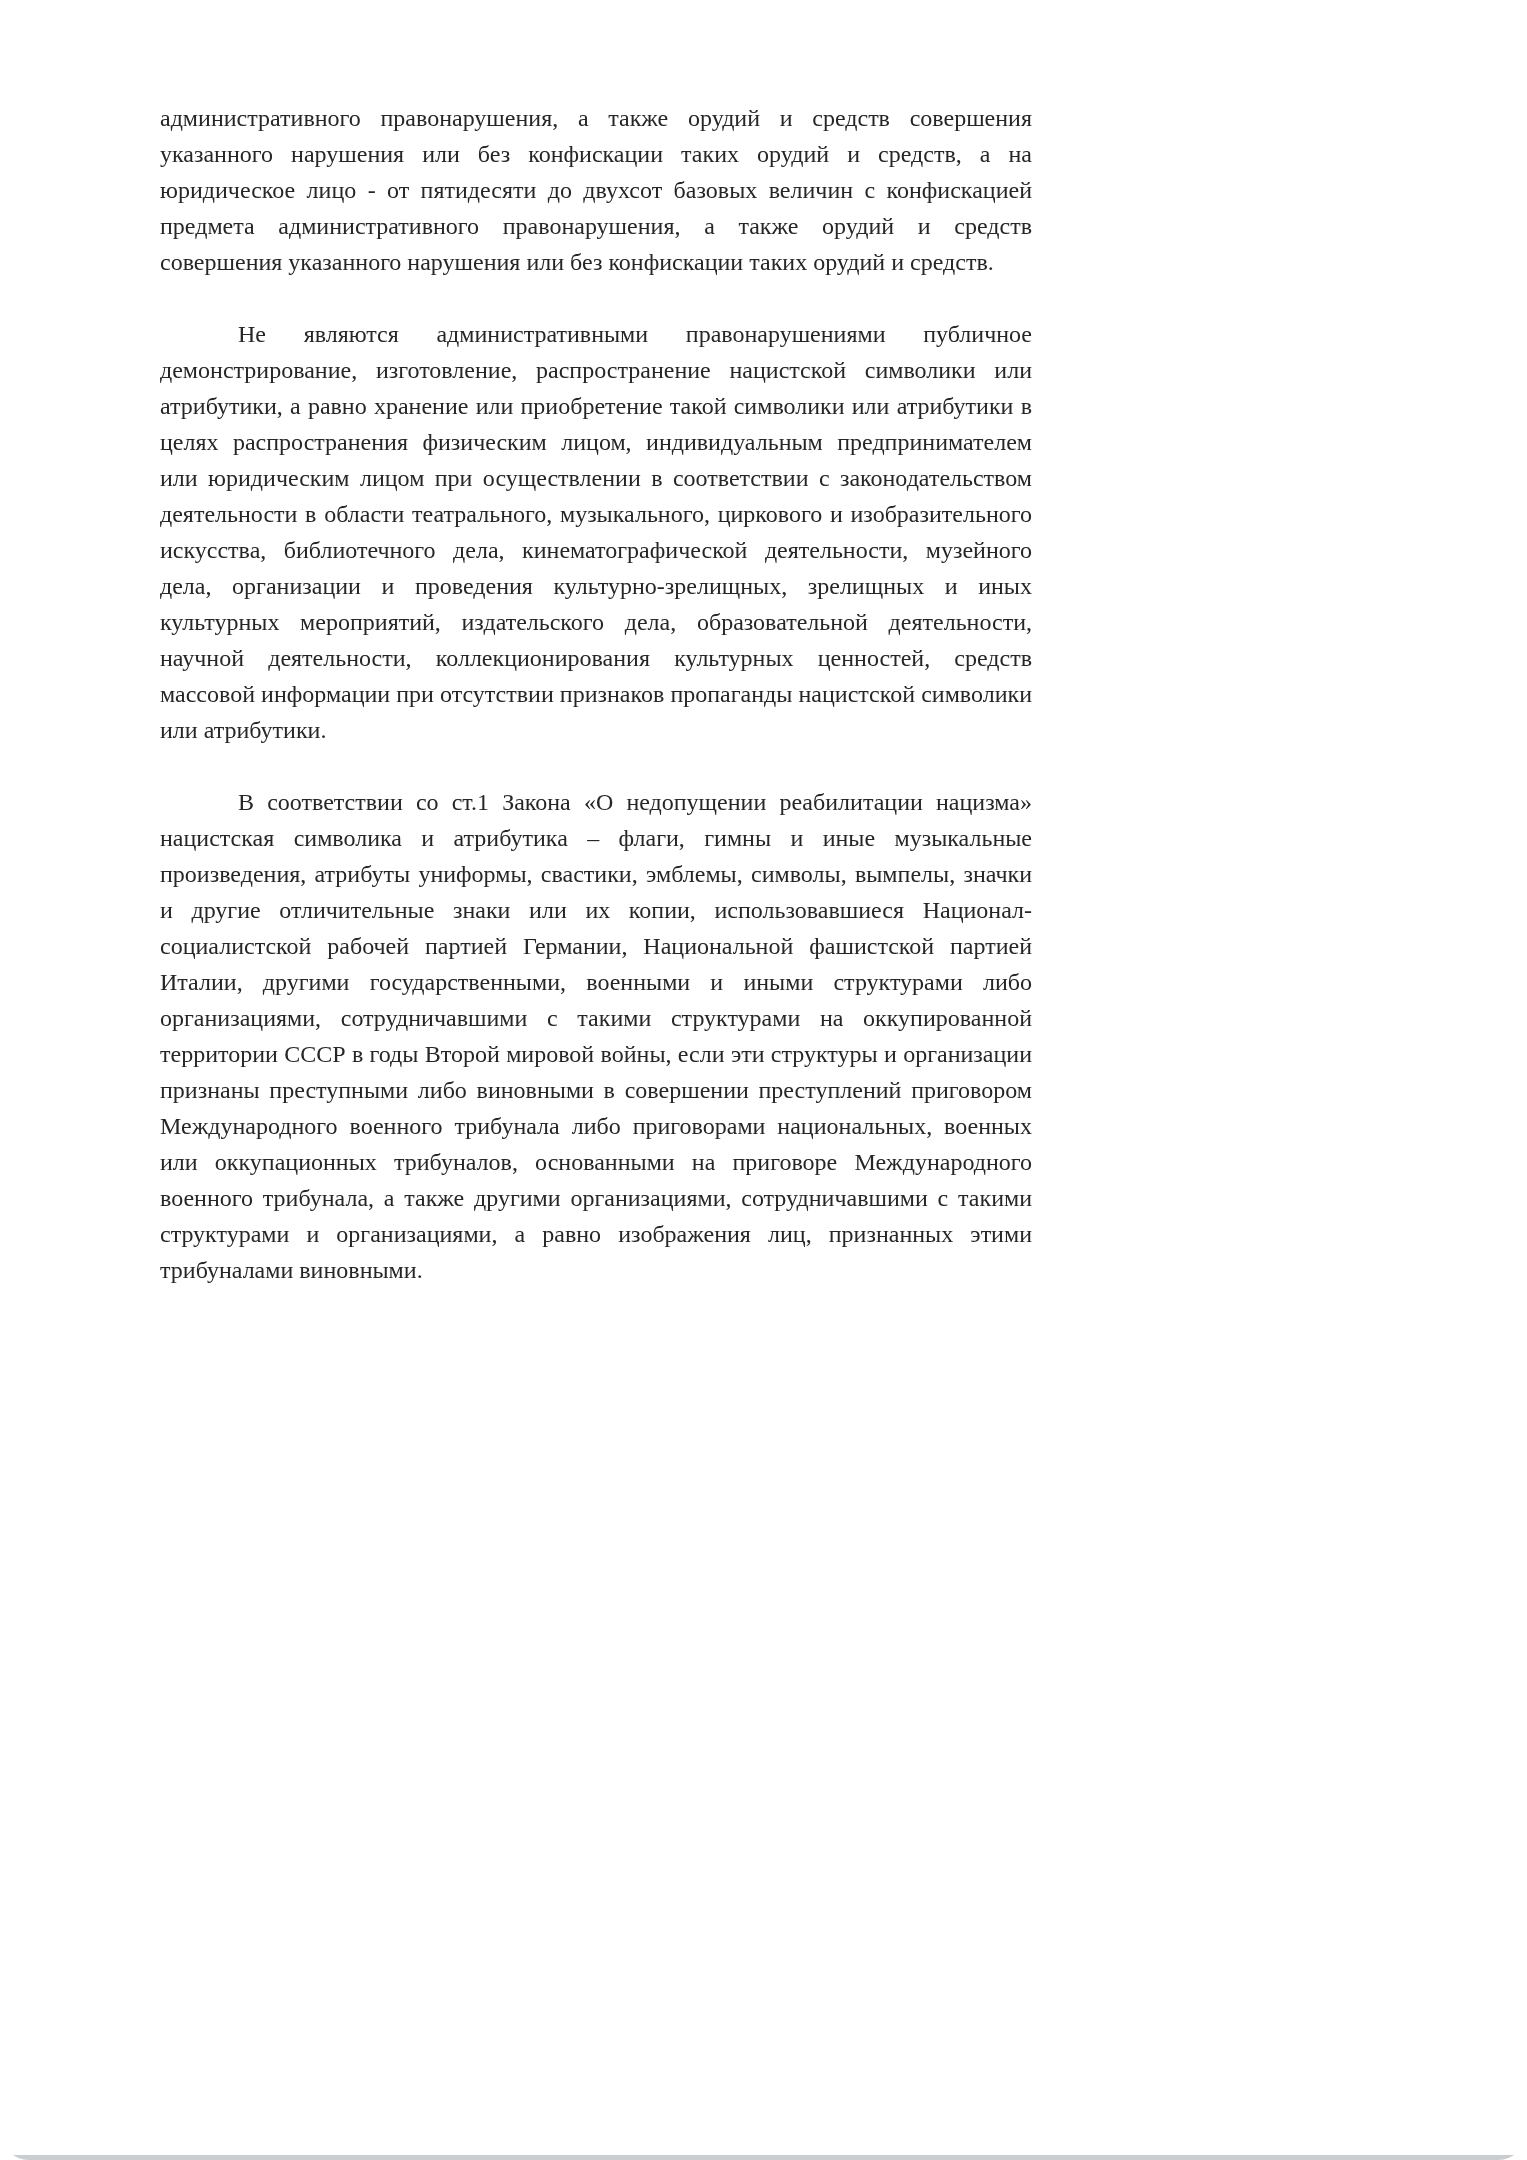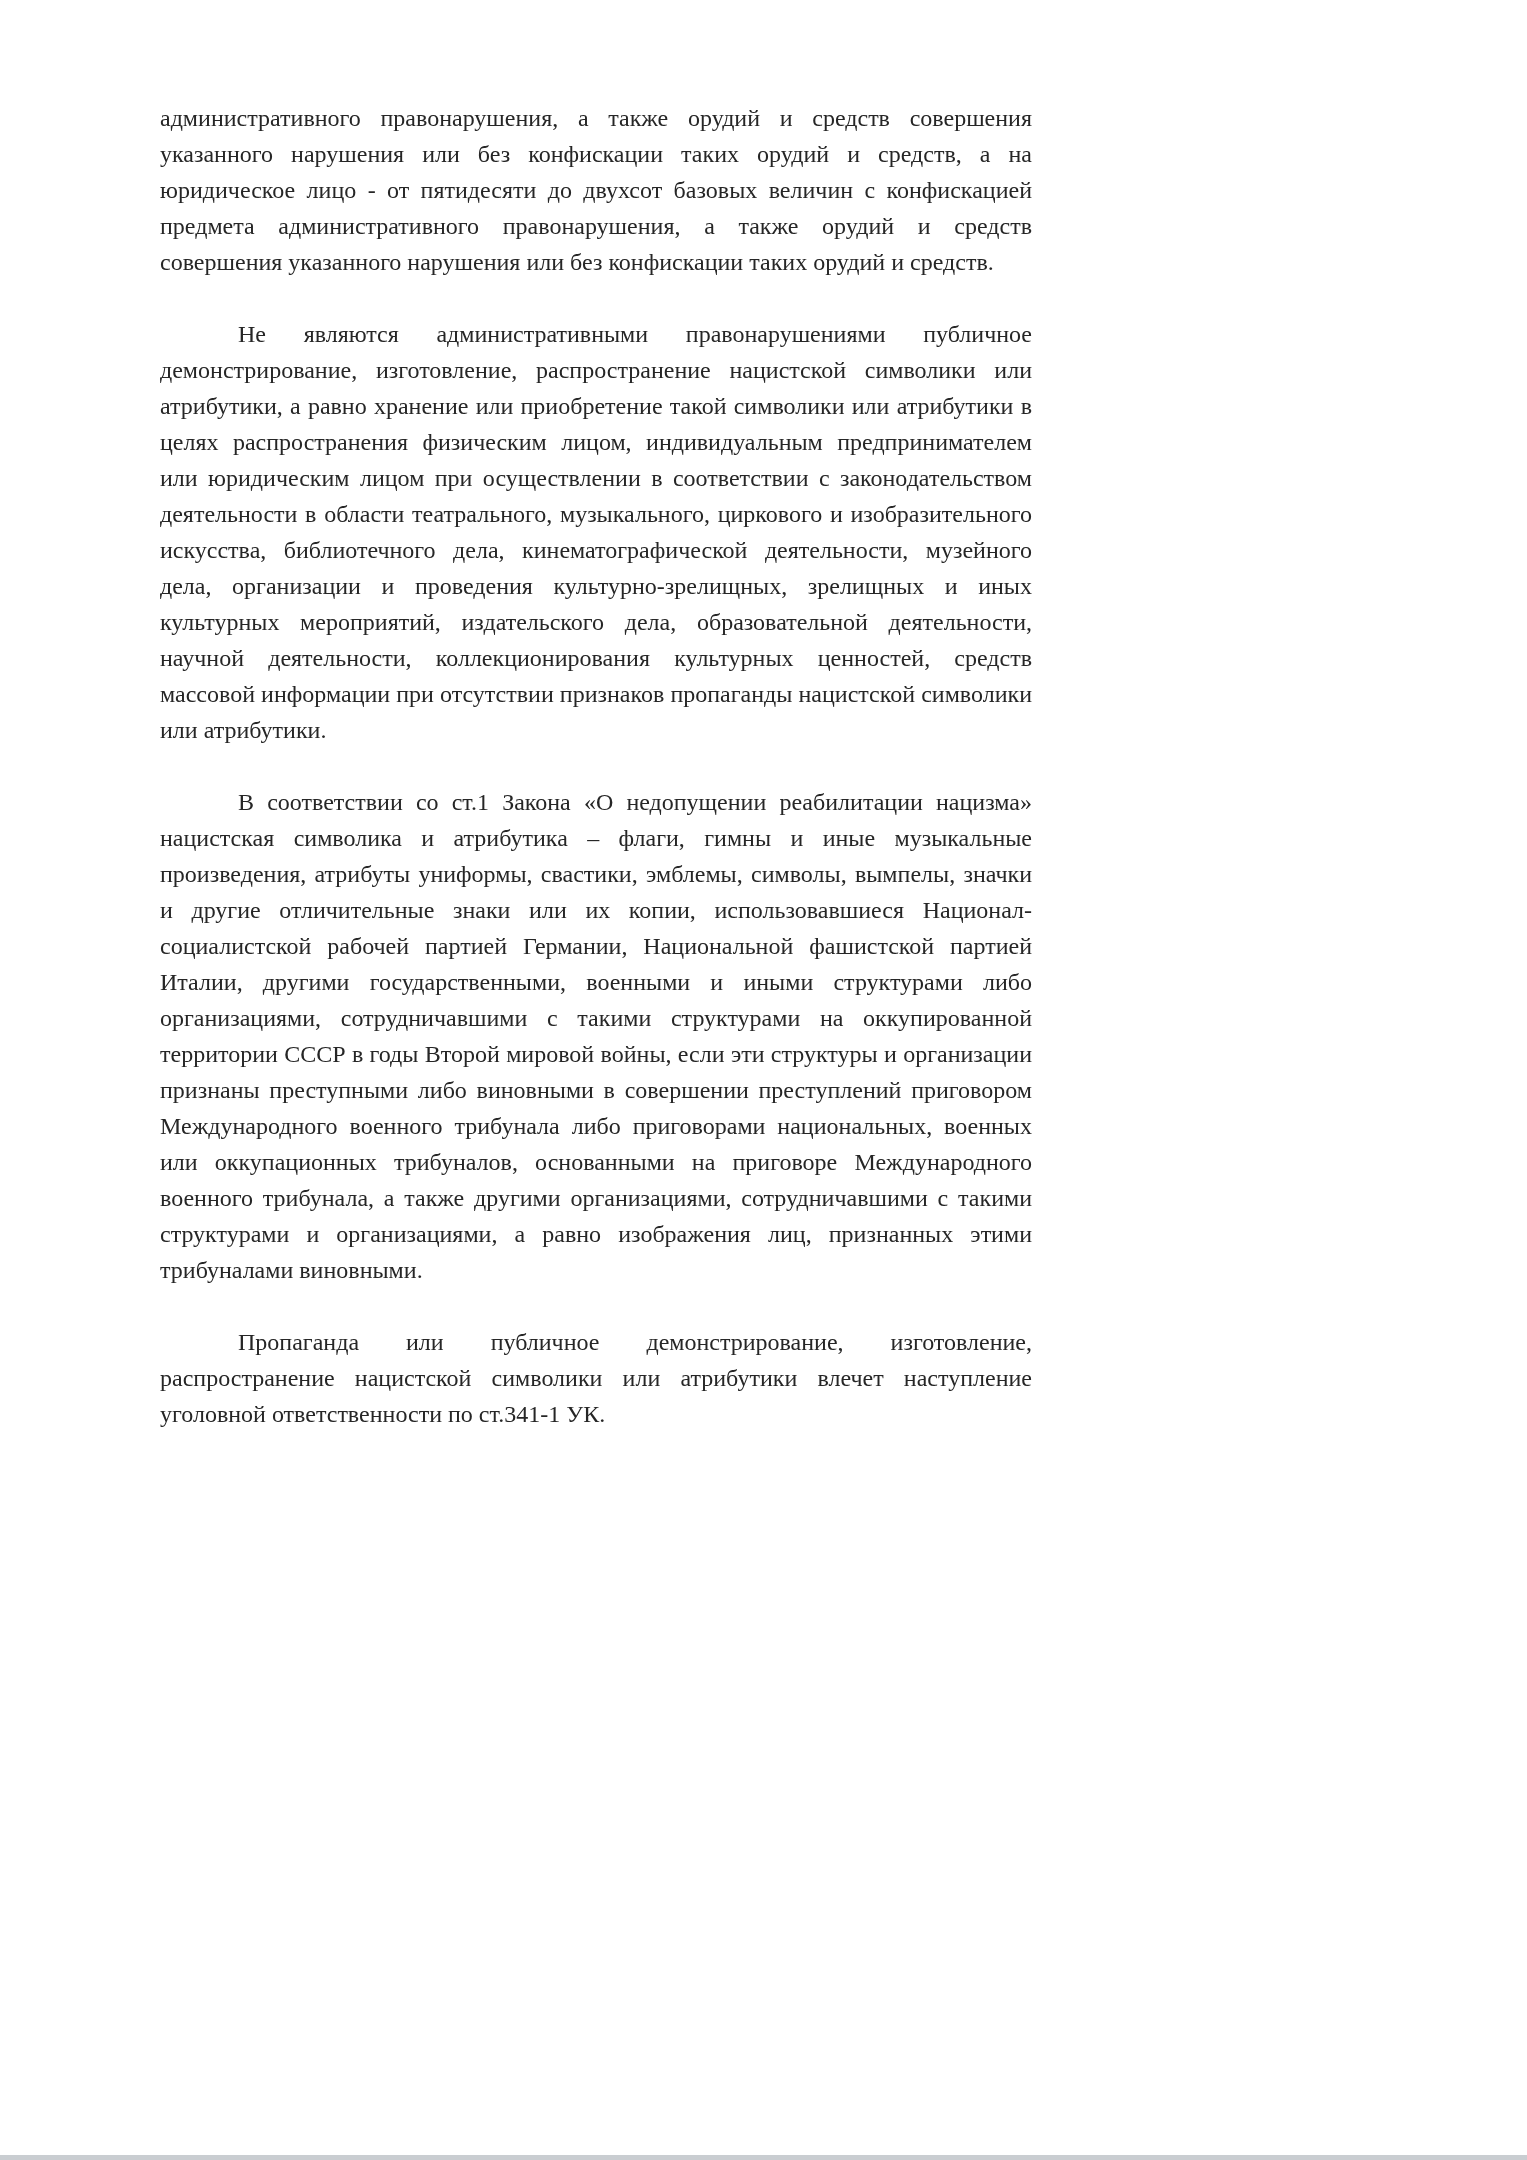--- a/index.html
+++ b/index.html
@@ -7,20 +7,21 @@
     padding: 0;
     background: #ffffff;
   }
   .page {
     position: relative;
     width: 1527px;
     height: 2160px;
     background: #ffffff;
     overflow: hidden;
     font-family: "Liberation Serif", "DejaVu Serif", serif;
+    border-radius: 29px;
   }
   .text-block {
     position: absolute;
     left: 160px;
     top: 100px;
     width: 872px;
     color: #262626;
     font-size: 24px;
     line-height: 36px;
     text-align: justify;
@@ -43,16 +44,15 @@
   }
 </style>
 </head>
 <body>
 
 <div class="page">
   <div class="text-block">
     <p class="para">административного правонарушения, а также орудий и средств совершения указанного нарушения или без конфискации таких орудий и средств, а на юридическое лицо - от пятидесяти до двухсот базовых величин с конфискацией предмета административного правонарушения, а также орудий и средств совершения указанного нарушения или без конфискации таких орудий и средств.</p>
     <p class="para indent">Не являются административными правонарушениями публичное демонстрирование, изготовление, распространение нацистской символики или атрибутики, а равно хранение или приобретение такой символики или атрибутики в целях распространения физическим лицом, индивидуальным предпринимателем или юридическим лицом при осуществлении в соответствии с законодательством деятельности в области театрального, музыкального, циркового и изобразительного искусства, библиотечного дела, кинематографической деятельности, музейного дела, организации и проведения культурно-зрелищных, зрелищных и иных культурных мероприятий, издательского дела, образовательной деятельности, научной деятельности, коллекционирования культурных ценностей, средств массовой информации при отсутствии признаков пропаганды нацистской символики или атрибутики.</p>
     <p class="para indent">В соответствии со ст.1 Закона «О недопущении реабилитации нацизма» нацистская символика и атрибутика – флаги, гимны и иные музыкальные произведения, атрибуты униформы, свастики, эмблемы, символы, вымпелы, значки и другие отличительные знаки или их копии, использовавшиеся Национал-социалистской рабочей партией Германии, Национальной фашистской партией Италии, другими государственными, военными и иными структурами либо организациями, сотрудничавшими с такими структурами на оккупированной территории СССР в годы Второй мировой войны, если эти структуры и организации признаны преступными либо виновными в совершении преступлений приговором Международного военного трибунала либо приговорами национальных, военных или оккупационных трибуналов, основанными на приговоре Международного военного трибунала, а также другими организациями, сотрудничавшими с такими структурами и организациями, а равно изображения лиц, признанных этими трибуналами виновными.</p>
-    <p class="para indent">Пропаганда или публичное демонстрирование, изготовление, распространение нацистской символики или атрибутики влечет наступление уголовной ответственности по ст.341-1 УК.</p>
   </div>
   <div class="page-edge"></div>
 </div>
 
 </body></html>

